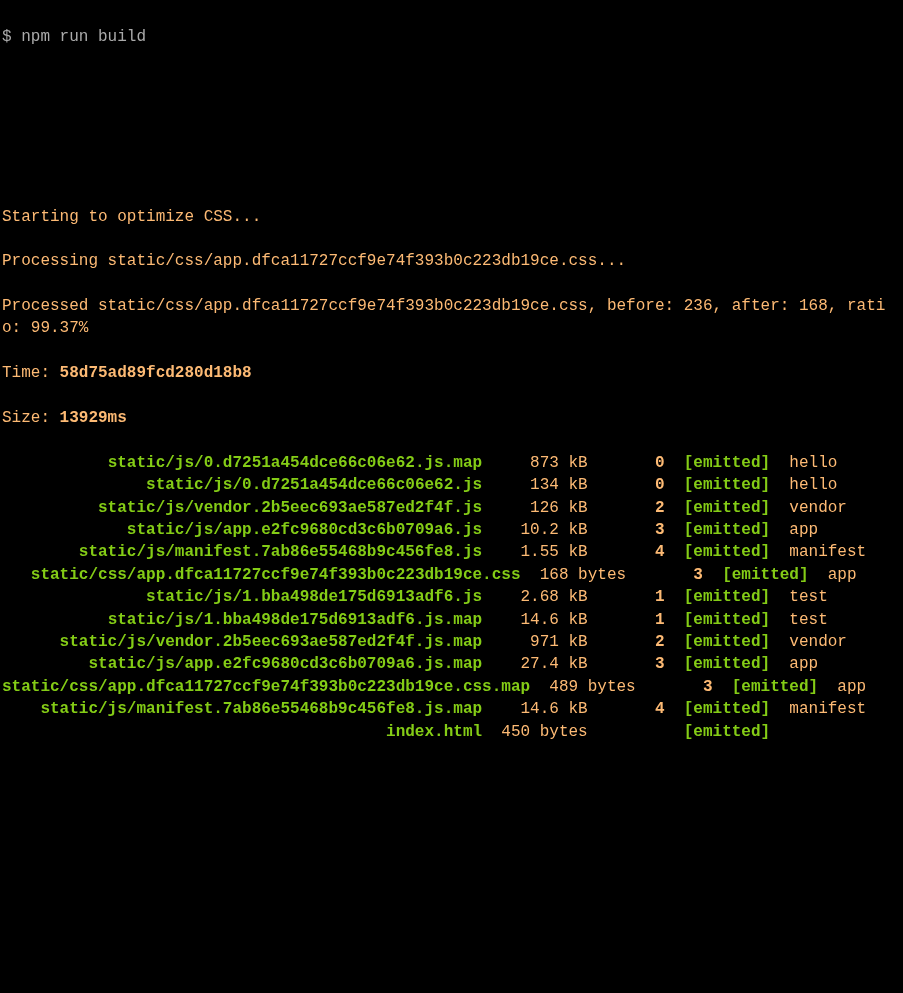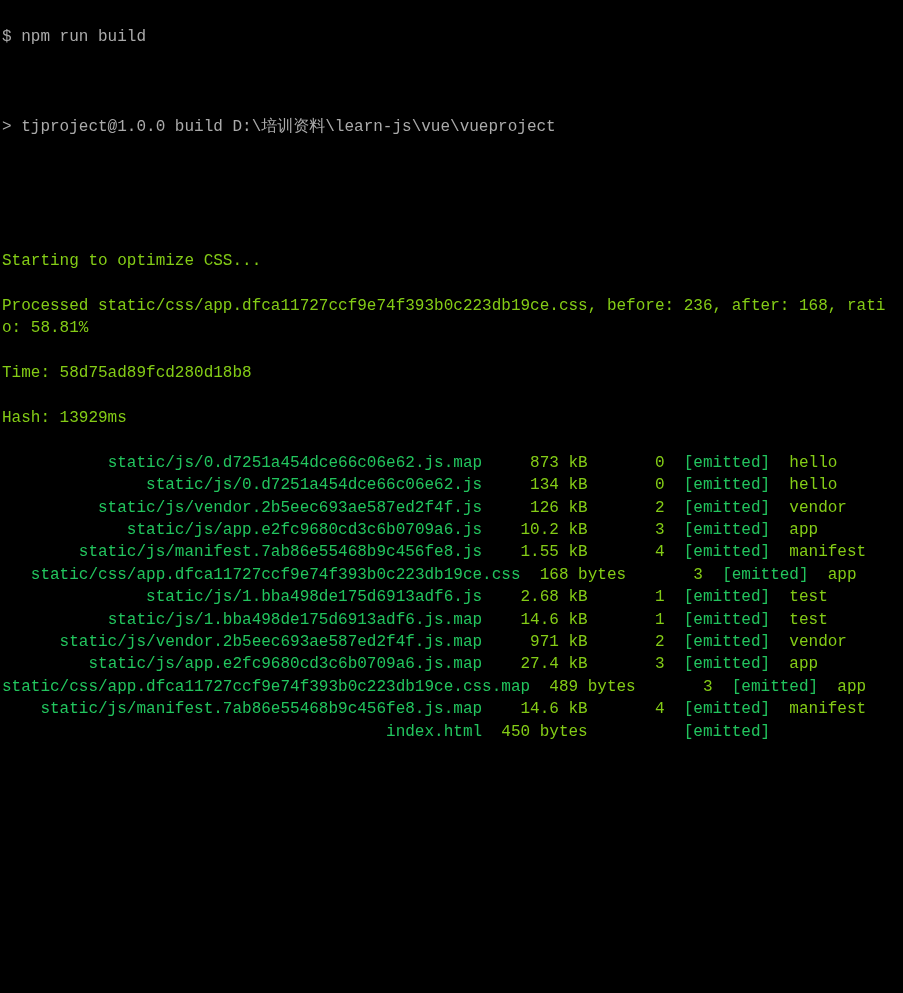--- a/index.html
+++ b/index.html
@@ -12,35 +12,35 @@
     line-height: 1.4;
     width: 903px;
     height: 993px;
     overflow: hidden;
   }
   .terminal {
     padding: 4px 2px;
     white-space: pre;
   }
   .gray { color: #aaa; }
-  .white { color: #84cc16; }
-  .bold { font-weight: normal; }
-  .green { color: #22c55e; }
+  .white { color: #fdba74; }
+  .bold { font-weight: bold; }
+  .green { color: #84cc16; }
   .line { display: block; }
   .wrap { white-space: pre-wrap; word-break: break-all; }
 </style>
 </head>
 <body>
 
 <div class="terminal">
 <span class="line gray">$ npm run build</span>
 <span class="line"> </span>
-<span class="line gray">&gt; tjproject@1.0.0 build D:\培训资料\learn-js\vue\vueproject</span>
 <span class="line"> </span>
 <span class="line"> </span>
 <span class="line white">Starting to optimize CSS...</span>
-<span class="line white wrap">Processed static/css/app.dfca11727ccf9e74f393b0c223db19ce.css, before: 236, after: 168, ratio: 58.81%</span>
+<span class="line white wrap">Processing static/css/app.dfca11727ccf9e74f393b0c223db19ce.css...</span>
+<span class="line white wrap">Processed static/css/app.dfca11727ccf9e74f393b0c223db19ce.css, before: 236, after: 168, ratio: 99.37%</span>
 <span class="line white"><span>Time: </span><span class="bold">58d75ad89fcd280d18b8</span></span>
-<span class="line white"><span>Hash: </span><span class="bold">13929ms</span></span>
+<span class="line white"><span>Size: </span><span class="bold">13929ms</span></span>
 <div id="asset-rows"><span class="line wrap"><span class="green bold">           static/js/0.d7251a454dce66c06e62.js.map</span><span class="white">     873 kB</span><span class="white bold">       0  </span><span class="green bold">[emitted]</span><span class="white">  hello</span></span><span class="line wrap"><span class="green bold">               static/js/0.d7251a454dce66c06e62.js</span><span class="white">     134 kB</span><span class="white bold">       0  </span><span class="green bold">[emitted]</span><span class="white">  hello</span></span><span class="line wrap"><span class="green bold">          static/js/vendor.2b5eec693ae587ed2f4f.js</span><span class="white">     126 kB</span><span class="white bold">       2  </span><span class="green bold">[emitted]</span><span class="white">  vendor</span></span><span class="line wrap"><span class="green bold">             static/js/app.e2fc9680cd3c6b0709a6.js</span><span class="white">    10.2 kB</span><span class="white bold">       3  </span><span class="green bold">[emitted]</span><span class="white">  app</span></span><span class="line wrap"><span class="green bold">        static/js/manifest.7ab86e55468b9c456fe8.js</span><span class="white">    1.55 kB</span><span class="white bold">       4  </span><span class="green bold">[emitted]</span><span class="white">  manifest</span></span><span class="line wrap"><span class="green bold">   static/css/app.dfca11727ccf9e74f393b0c223db19ce.css</span><span class="white">  168 bytes</span><span class="white bold">       3  </span><span class="green bold">[emitted]</span><span class="white">  app</span></span><span class="line wrap"><span class="green bold">               static/js/1.bba498de175d6913adf6.js</span><span class="white">    2.68 kB</span><span class="white bold">       1  </span><span class="green bold">[emitted]</span><span class="white">  test</span></span><span class="line wrap"><span class="green bold">           static/js/1.bba498de175d6913adf6.js.map</span><span class="white">    14.6 kB</span><span class="white bold">       1  </span><span class="green bold">[emitted]</span><span class="white">  test</span></span><span class="line wrap"><span class="green bold">      static/js/vendor.2b5eec693ae587ed2f4f.js.map</span><span class="white">     971 kB</span><span class="white bold">       2  </span><span class="green bold">[emitted]</span><span class="white">  vendor</span></span><span class="line wrap"><span class="green bold">         static/js/app.e2fc9680cd3c6b0709a6.js.map</span><span class="white">    27.4 kB</span><span class="white bold">       3  </span><span class="green bold">[emitted]</span><span class="white">  app</span></span><span class="line wrap"><span class="green bold">static/css/app.dfca11727ccf9e74f393b0c223db19ce.css.map</span><span class="white">  489 bytes</span><span class="white bold">       3  </span><span class="green bold">[emitted]</span><span class="white">  app</span></span><span class="line wrap"><span class="green bold">    static/js/manifest.7ab86e55468b9c456fe8.js.map</span><span class="white">    14.6 kB</span><span class="white bold">       4  </span><span class="green bold">[emitted]</span><span class="white">  manifest</span></span><span class="line wrap"><span class="green bold">                                        index.html</span><span class="white">  450 bytes</span><span class="white bold">          </span><span class="green bold">[emitted]</span><span class="white"></span></span></div>
 <span class="line"> </span>
 
 </div>
 
 </body></html>

